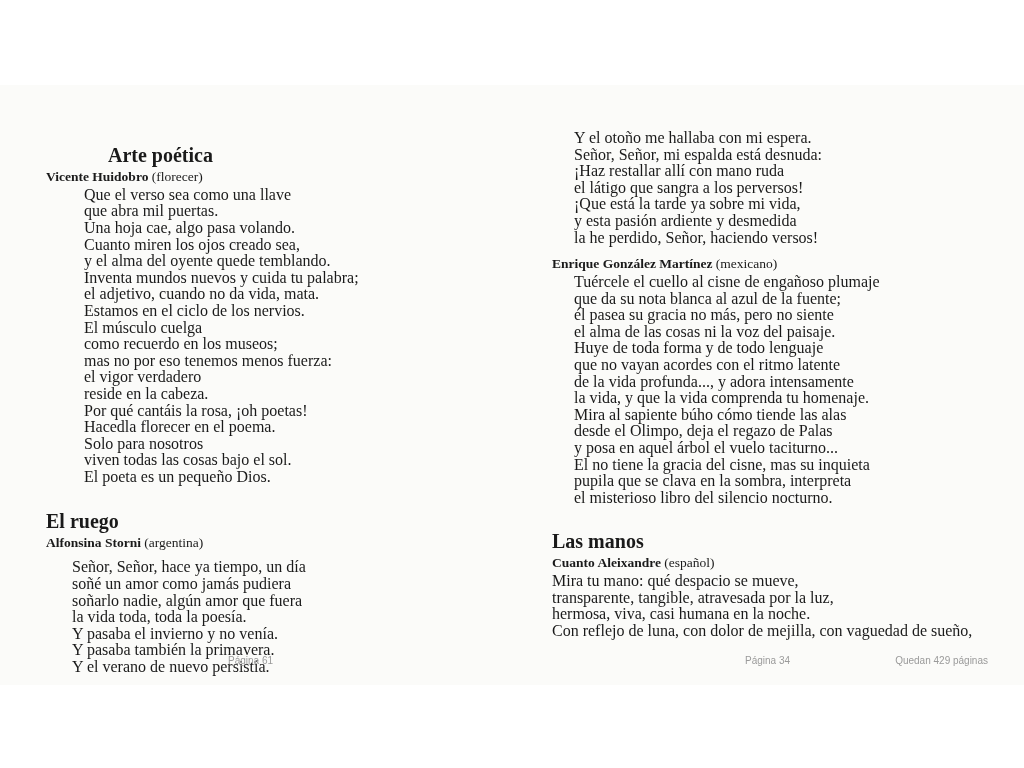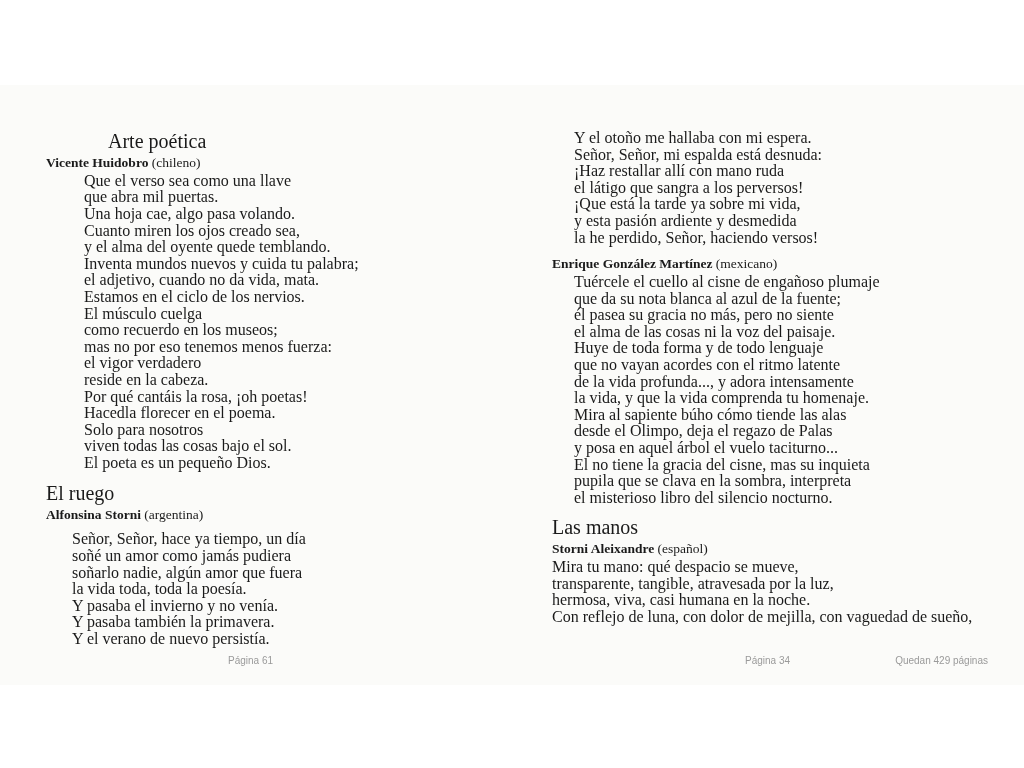--- a/index.html
+++ b/index.html
@@ -36,22 +36,22 @@
   }
   .page-left {
     padding: 45px 40px 0 46px;
   }
   .page-right {
     padding: 45px 40px 0 40px;
   }
   .poem-title {
     font-family: "Liberation Serif", serif;
     font-size: 20px;
-    font-weight: normal;
-    margin: 0 0 2px 0;
+    font-weight: bold;
+    margin: 14px 0 2px 0;
     line-height: 1.15;
   }
   .poem-title.indent-1 { margin-left: 62px; }
   .poem-title.indent-2 { margin-left: 0px; }
   .author {
     font-size: 13.5px;
     line-height: 1.25;
     margin: 0 0 1px 0;
   }
   .author .name { font-weight: bold; }
@@ -100,21 +100,21 @@
 <div id="reader">
 
   <div class="pages">
 
     <div class="page page-left">
 
       <div class="block">
         <h2 class="poem-title indent-1">Arte poética</h2>
         <p class="author">
           <span class="name">Vicente Huidobro</span>
-          <span class="country">(chileno)</span>
+          <span class="country">(florecer)</span>
         </p>
         <p class="verses ind-lg">Que el verso sea como una llave
 que abra mil puertas.
 Una hoja cae, algo pasa volando.
 Cuanto miren los ojos creado sea,
 y el alma del oyente quede temblando.
 Inventa mundos nuevos y cuida tu palabra;
 el adjetivo, cuando no da vida, mata.
 Estamos en el ciclo de los nervios.
 El músculo cuelga
@@ -179,21 +179,21 @@
 El no tiene la gracia del cisne, mas su inquieta
 pupila que se clava en la sombra, interpreta
 el misterioso libro del silencio nocturno.</p>
       </div>
 
       <div class="gap-title"></div>
 
       <div class="block">
         <h2 class="poem-title indent-2">Las manos</h2>
         <p class="author">
-          <span class="name">Storni Aleixandre</span>
+          <span class="name">Cuanto Aleixandre</span>
           <span class="country">(español)</span>
         </p>
         <p class="verses ind-none">Mira tu mano: qué despacio se mueve,
 transparente, tangible, atravesada por la luz,
 hermosa, viva, casi humana en la noche.
 Con reflejo de luna, con dolor de mejilla, con vaguedad de sueño,</p>
       </div>
 
     </div>
 

